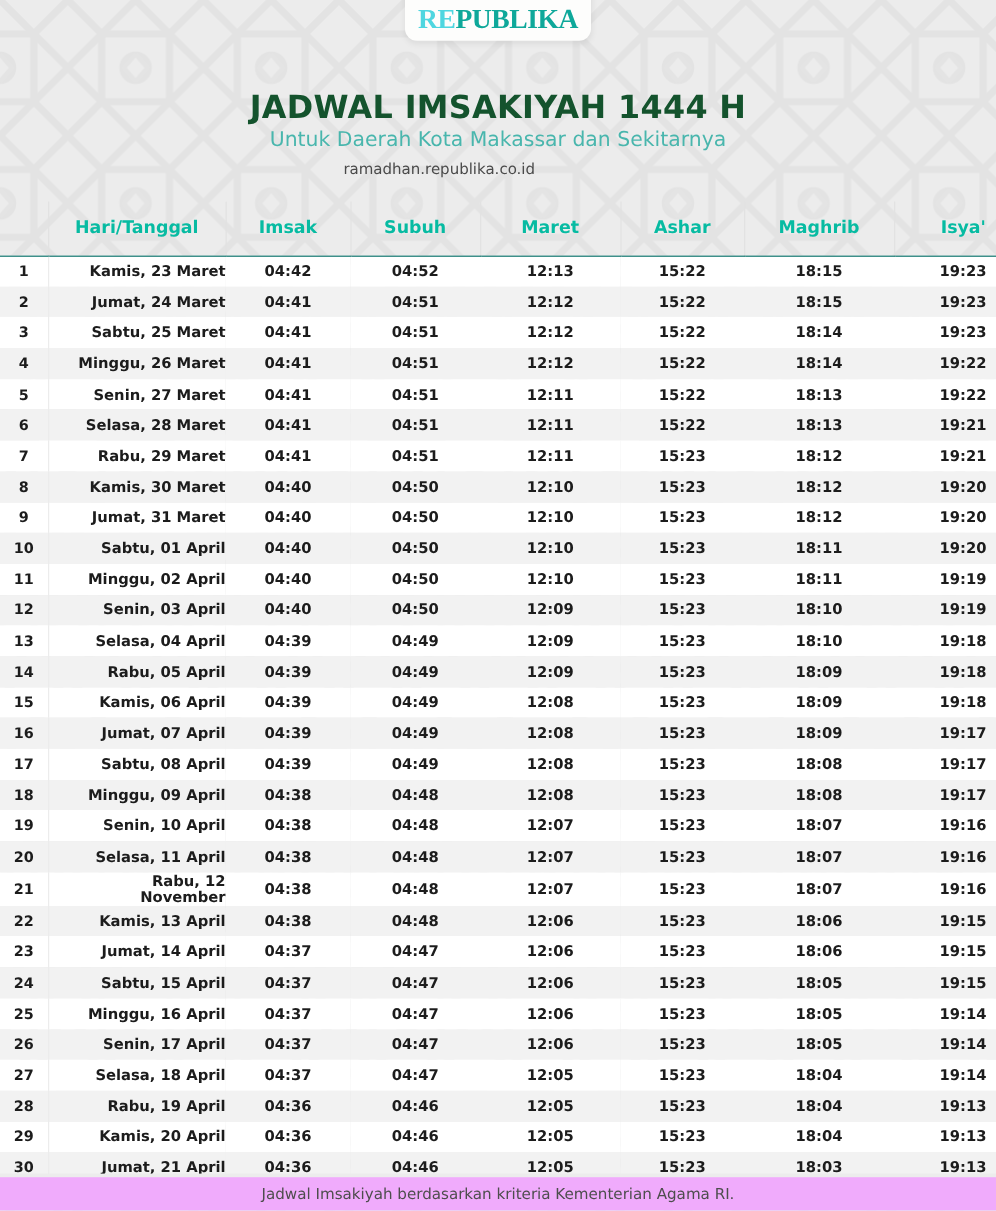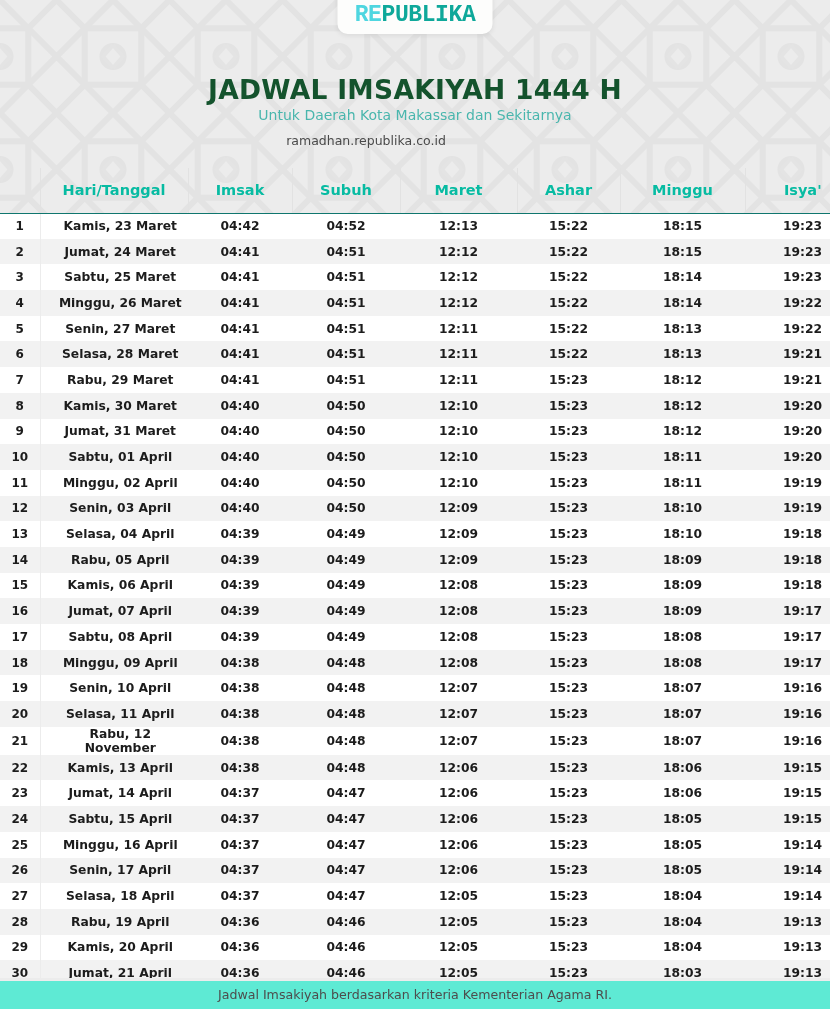--- a/index.html
+++ b/index.html
@@ -47,21 +47,21 @@
     display:flex;
     align-items:flex-end;
     justify-content:center;
     padding-bottom:7px;
   }
   #logo-text {
     font-size:23px;
     font-weight:bold;
     letter-spacing:-0.4px;
     line-height:1;
-    font-family:Liberation Mono, monospace;
+    font-family:Liberation Serif, serif;
     margin-top:44px;
   }
   #logo-text .seg-a { color:#4fd6e0; }
   #logo-text .seg-b { color:#0ea89a; }
 
   #title {
     position:absolute;
     top:74px;
     width:830px;
     text-align:center;
@@ -69,21 +69,21 @@
     font-weight:bold;
     color:#14532d;
     letter-spacing:0.3px;
     font-family:"DejaVu Sans", sans-serif;
   }
   #subtitle {
     position:absolute;
     top:107px;
     width:830px;
     text-align:center;
-    font-size:14px;
+    font-size:17px;
     color:#49b6ad;
     font-family:"DejaVu Sans", sans-serif;
   }
   #url {
     position:absolute;
     top:133px;
     width:732px;
     text-align:center;
     font-size:12.5px;
     color:#4a4a4a;
@@ -136,33 +136,33 @@
     vertical-align:middle;
     height:25.7px;
     padding:0;
   }
   tbody td.num {
     text-align:center;
     font-size:12px;
     border-right:1px solid #ececec;
   }
   tbody td.day {
-    text-align:center;
+    text-align:right;
     padding-left:12px;
   }
 
   
   #footer {
     position:absolute;
     left:0;
     top:981px;
     width:830px;
     height:28px;
     z-index:2;
-    background:#5eead4;
+    background:#f0abfc;
     text-align:center;
   }
   #footer-text {
     font-size:12.6px;
     color:#4d4d4d;
     line-height:28px;
     font-family:"DejaVu Sans", sans-serif;
   }
   #footer-strip {
     position:absolute;
@@ -234,21 +234,21 @@
           <col class="c-isya">
       </colgroup>
       <thead>
         <tr>
           <th class="c-no-h"></th>
           <th>Hari/Tanggal</th>
           <th>Imsak</th>
           <th>Subuh</th>
           <th>Maret</th>
           <th>Ashar</th>
-          <th>Minggu</th>
+          <th>Maghrib</th>
           <th>Isya'</th>
         </tr>
       </thead>
       <tbody id="tbody">
           <tr class="odd">
             <td class="num">1</td>
             <td class="day">Kamis, 23 Maret</td>
             <td>04:42</td>
             <td>04:52</td>
             <td>12:13</td>

